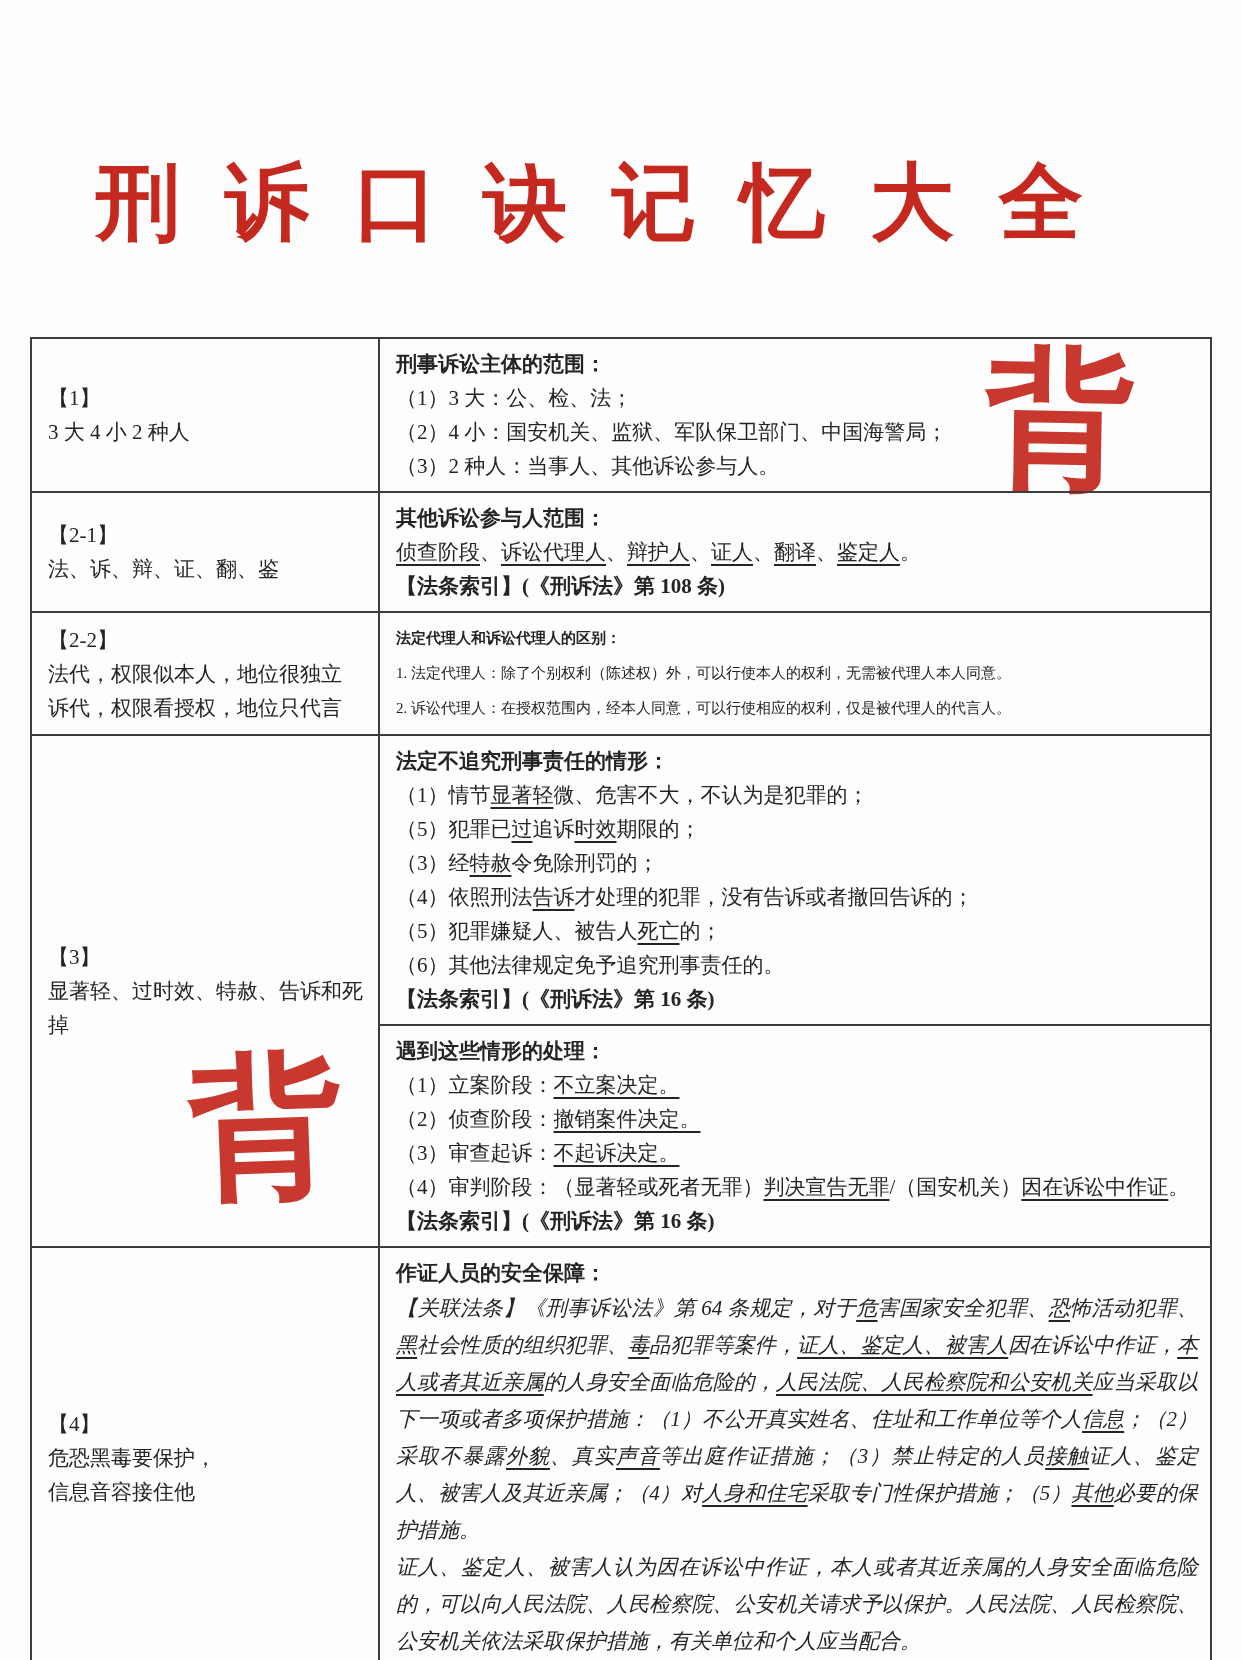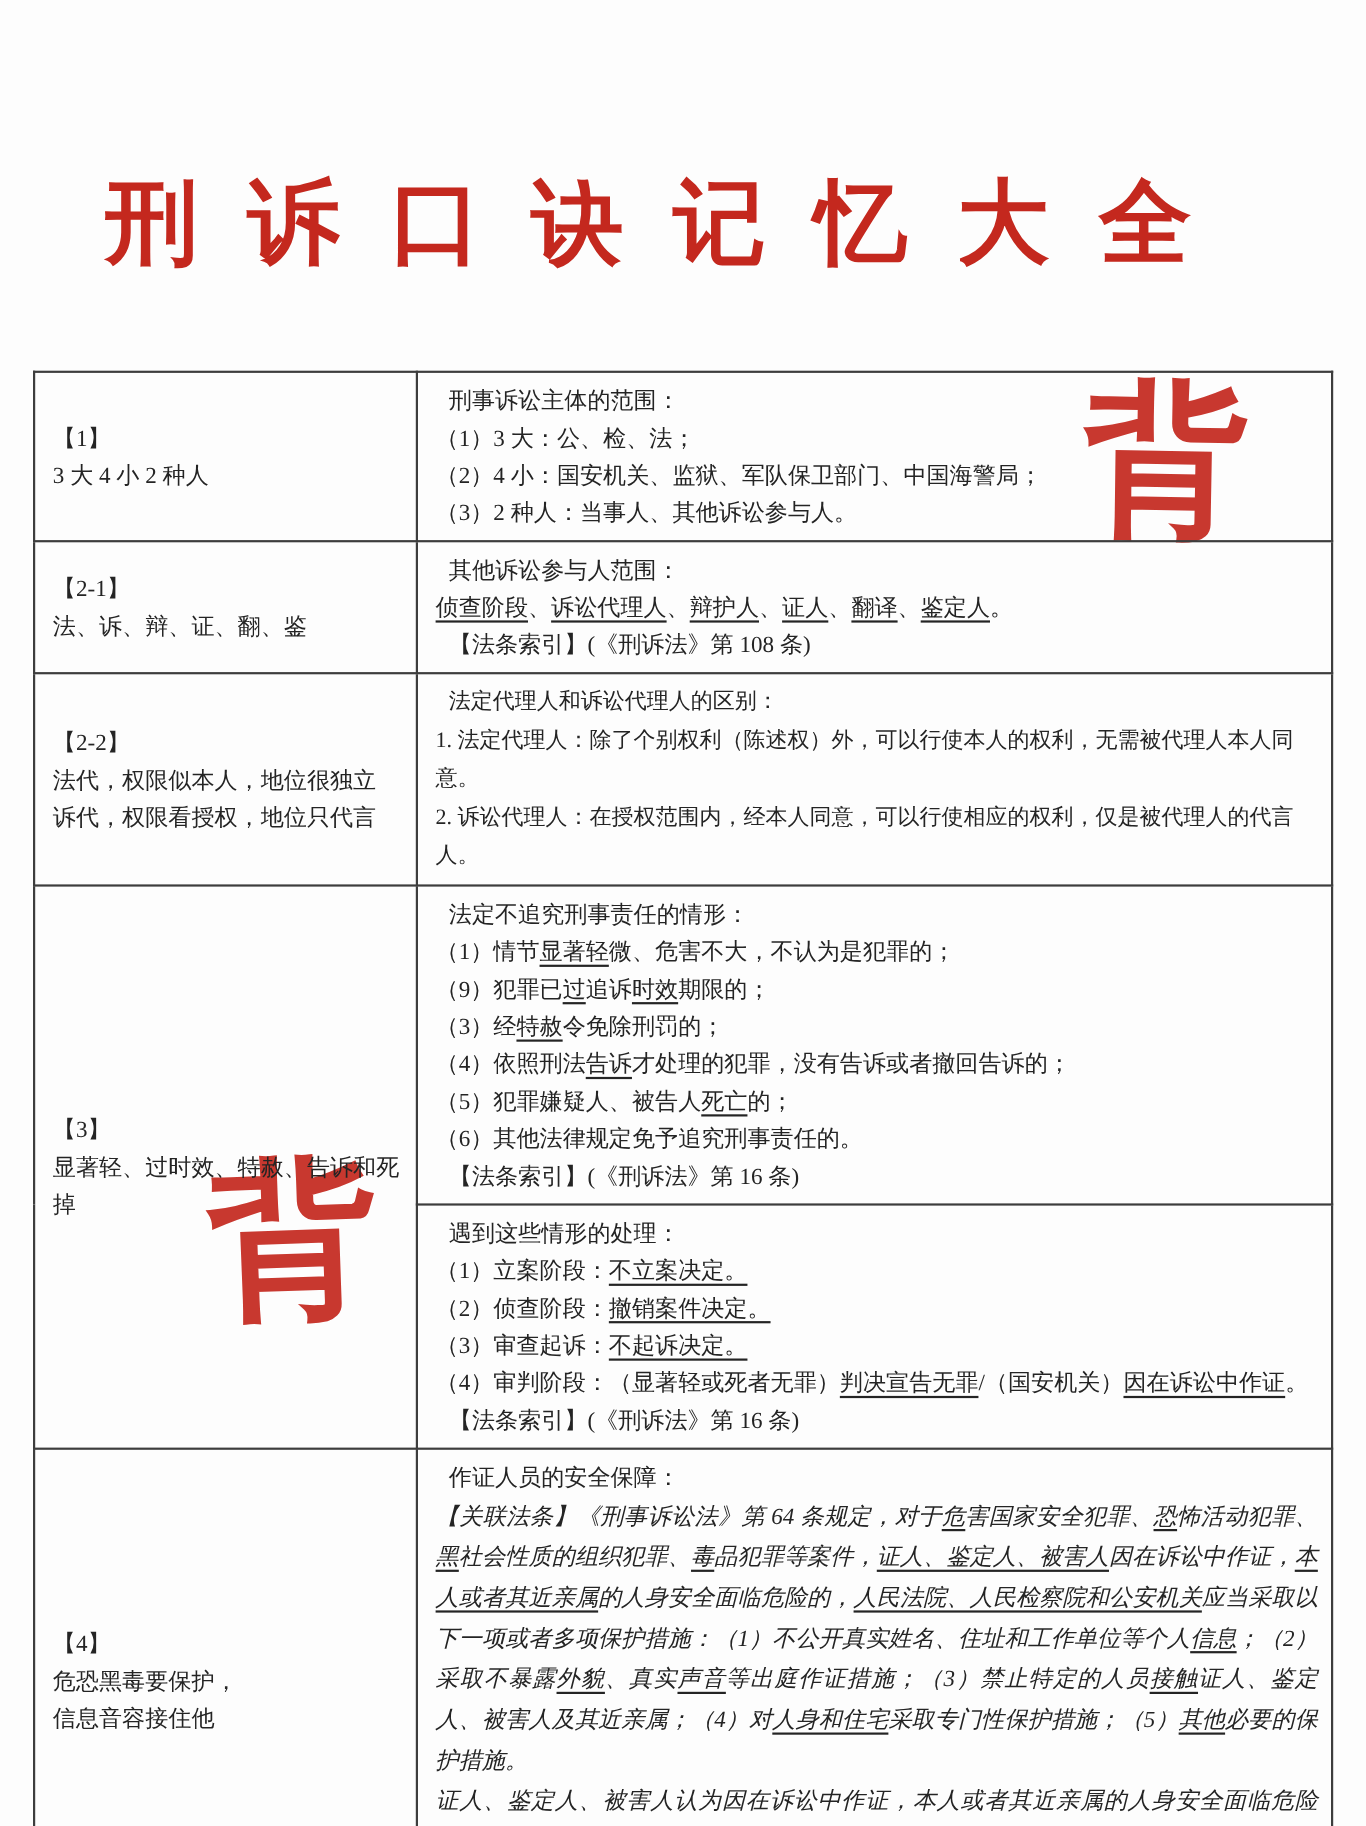--- a/index.html
+++ b/index.html
@@ -41,22 +41,22 @@
     table-layout:fixed;
   }
   td{
     border:2px solid #3d3d3d;
     vertical-align:middle;
     padding:8px 12px 8px 16px;
   }
   td.lcell{width:318px;}
   td.rcell{}
   .tline{line-height:34px;font-size:21px;}
-  .bd{font-weight:400;margin-left:12px;}
-  .small .tline{font-size:20px;line-height:35px;}
+  .bd{font-weight:700;}
+  .small .tline{font-size:15px;line-height:35px;}
   .para{line-height:37px;text-align:justify;font-style:italic;}
   .ul{
     text-decoration:underline;
     text-underline-offset:5px;
     text-decoration-thickness:1.5px;
   }
 </style>
 </head>
 <body>
 
@@ -120,21 +120,21 @@
       <td class="lcell" rowspan="2">
             <div>
               <div class="tline"><span>【3】</span></div>
               <div class="tline"><span>显著轻、过时效、特赦、告诉和死掉</span></div>
             </div>
           </td>
       <td class="rcell">
             <div>
               <div class="tline bd"><span>法定不追究刑事责任的情形：</span></div>
               <div class="tline"><span>（1）情节</span><span class="ul">显著轻</span><span>微、危害不大，不认为是犯罪的；</span></div>
-              <div class="tline"><span>（9）犯罪已</span><span class="ul">过</span><span>追诉</span><span class="ul">时效</span><span>期限的；</span></div>
+              <div class="tline"><span>（5）犯罪已</span><span class="ul">过</span><span>追诉</span><span class="ul">时效</span><span>期限的；</span></div>
               <div class="tline"><span>（3）经</span><span class="ul">特赦</span><span>令免除刑罚的；</span></div>
               <div class="tline"><span>（4）依照刑法</span><span class="ul">告诉</span><span>才处理的犯罪，没有告诉或者撤回告诉的；</span></div>
               <div class="tline"><span>（5）犯罪嫌疑人、被告人</span><span class="ul">死亡</span><span>的；</span></div>
               <div class="tline"><span>（6）其他法律规定免予追究刑事责任的。</span></div>
               <div class="tline bd"><span>【法条索引】(《刑诉法》第 16 条)</span></div>
             </div>
           </td>
     </tr>
     <tr>
       <td class="rcell">

